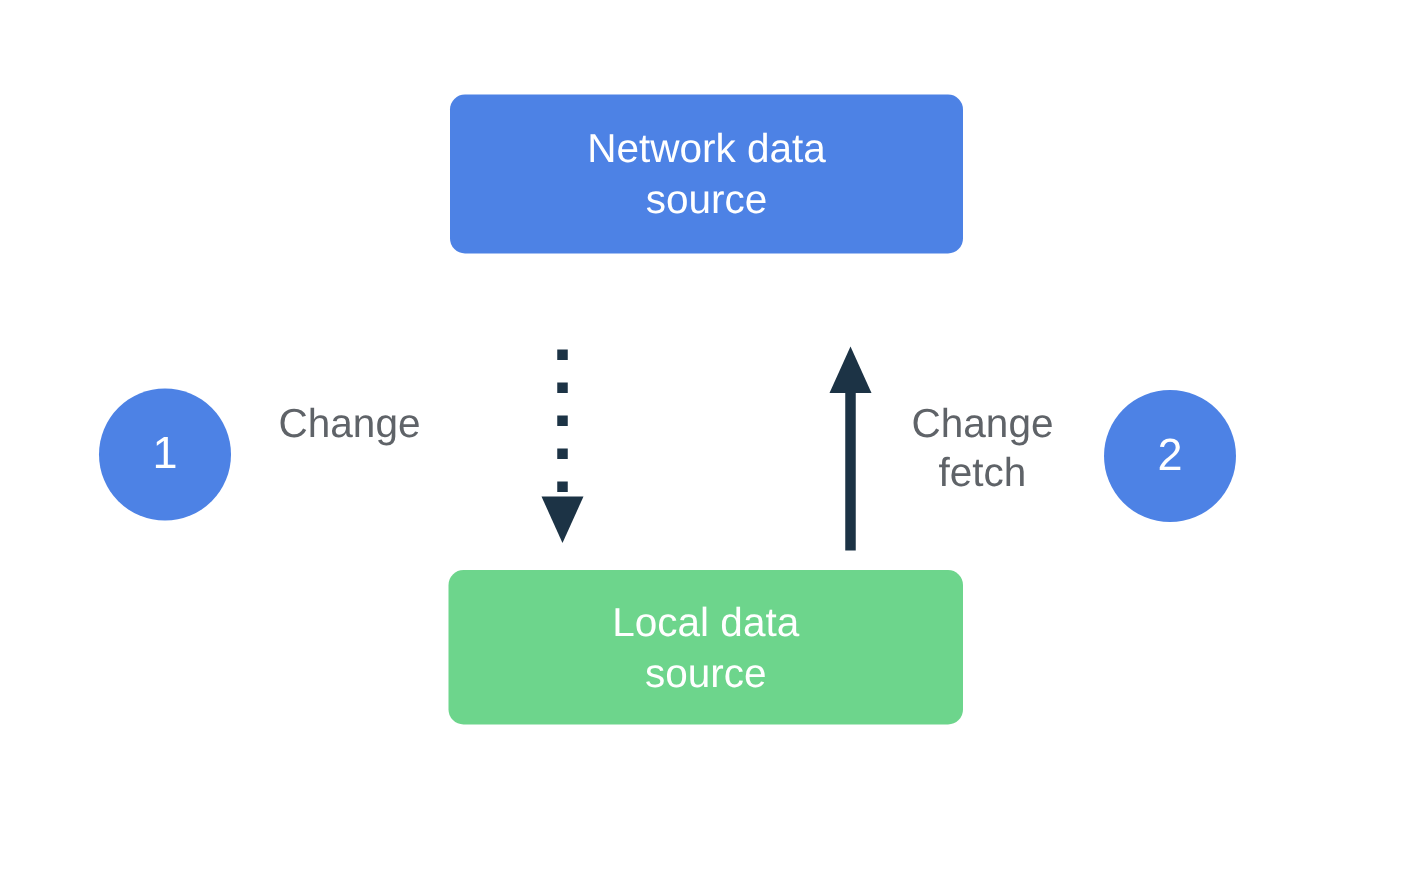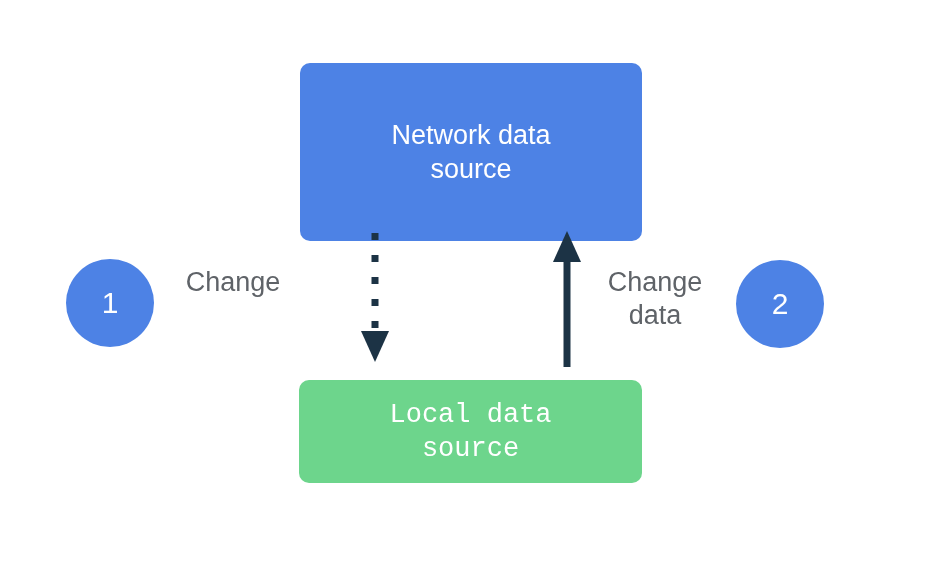--- a/index.html
+++ b/index.html
@@ -25,30 +25,29 @@
     text-align: center;
     color: #ffffff;
     font-size: 27px;
     line-height: 34px;
     font-weight: 400;
   }
   .node-network {
     left: 300px;
     top: 63px;
     width: 342px;
-    height: 178px;
+    height: 106px;
     background: #4d82e5;
   }
   .node-local {
     left: 299px;
     top: 380px;
     width: 343px;
     height: 103px;
     background: #6dd58c;
-    font-family: Liberation Mono, monospace;
   }
   .badge {
     position: absolute;
     width: 88px;
     height: 88px;
     border-radius: 50%;
     background: #4d82e5;
     color: #ffffff;
     display: flex;
     align-items: center;
@@ -112,16 +111,16 @@
   <div class="badge badge-2" style="background-color: rgb(77, 130, 229);">
     <span>2</span>
   </div>
 
   <div class="flow-label flow-label-notification">
     <div>Change</div>
   </div>
 
   <div class="flow-label flow-label-fetch">
     <div>Change</div>
-    <div>data</div>
+    <div>fetch</div>
   </div>
 
 </div>
 
 </body></html>

